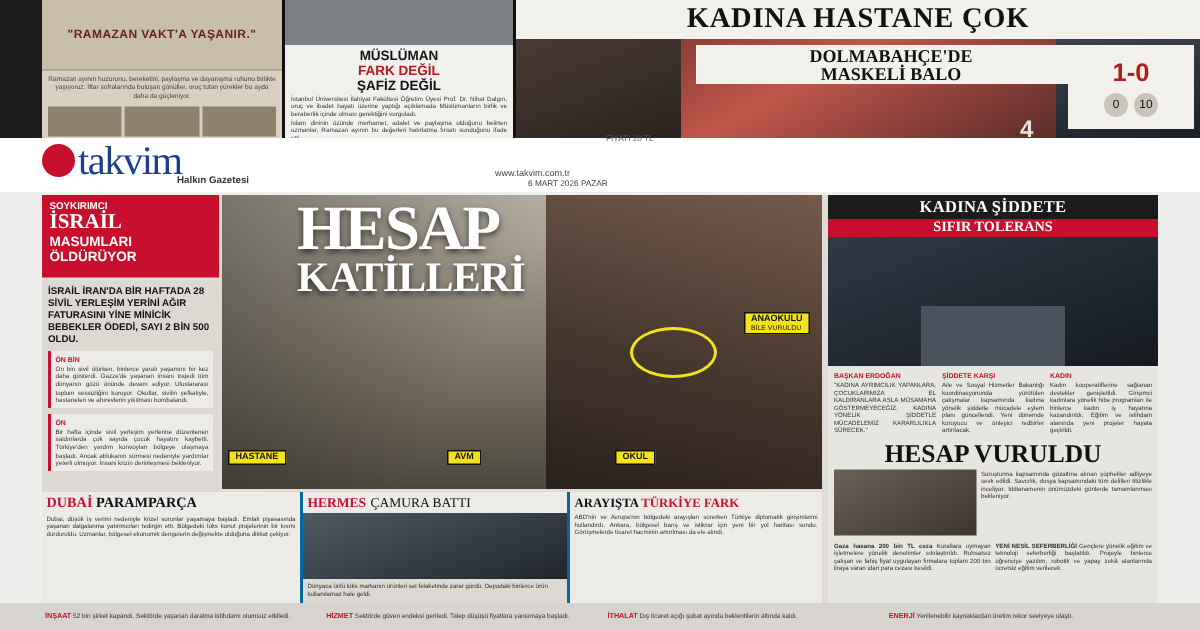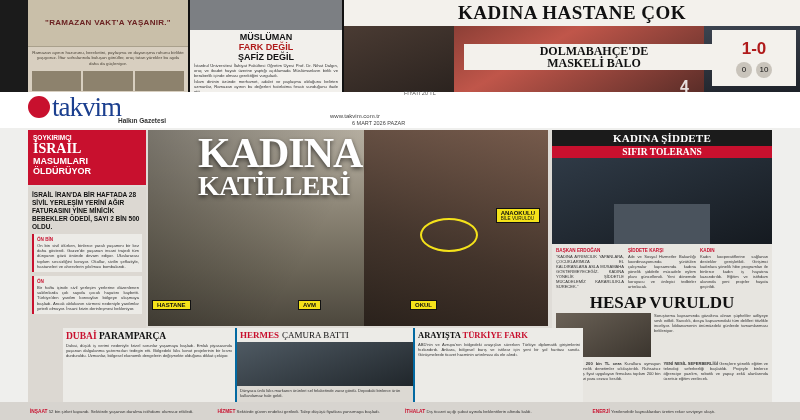--- a/index.html
+++ b/index.html
@@ -31,21 +31,21 @@
 
   .blkB{position:absolute;left:344px;top:0;width:456px;height:92px;background:#111;overflow:hidden;}
   .kadina{position:absolute;left:0;top:0;width:456px;height:26px;background:#f3f1ec;
     display:flex;align-items:center;justify-content:center;}
   .kadina span{font-size:19px;font-weight:bold;color:#111;letter-spacing:.5px;
     font-family:"Liberation Serif",serif;}
   .photoRow{position:absolute;left:0;top:26px;width:456px;height:66px;display:flex;}
   .photoRow .pA{width:110px;background:linear-gradient(160deg,#4a3b33,#2b231f);}
   .photoRow .pB{flex:1;background:linear-gradient(150deg,#8c3f36,#c0564a 35%,#5a2d28);position:relative;}
   .photoRow .pC{width:96px;background:linear-gradient(170deg,#3c4450,#1d2128);position:relative;}
-  .dolma{position:absolute;left:120px;top:44px;width:260px;height:26px;background:#f3f1ec;
+  .dolma{position:absolute;left:120px;top:30px;width:260px;height:26px;background:#f3f1ec;
     display:flex;flex-direction:column;align-items:center;justify-content:center;line-height:12px;}
   .dolma b{font-size:12px;color:#111;font-family:"Liberation Serif",serif;}
   .score{position:absolute;right:4px;top:30px;width:84px;height:56px;background:#f3f1ec;
     display:flex;flex-direction:column;align-items:center;justify-content:center;}
   .score .s1{font-size:17px;font-weight:bold;color:#b01b1b;}
   .score .s2{display:flex;gap:4px;margin-top:3px;}
   .score .s2 i{display:block;width:16px;height:16px;border-radius:50%;background:#c9c4bb;
     font-style:normal;font-size:8px;text-align:center;line-height:16px;color:#111;}
   .num4{position:absolute;left:226px;top:52px;font-size:16px;color:#fff;font-weight:bold;opacity:.85;}
 
@@ -111,21 +111,21 @@
   .rtext{display:flex;gap:4px;padding:4px;}
   .rtext .c{flex:1;font-size:4.1px;line-height:5px;color:#333;text-align:justify;}
   .rtext .c b{display:block;font-size:4.6px;color:#c8102e;margin-bottom:1px;}
   .hesap{height:20px;background:#e7e5e0;display:flex;align-items:center;justify-content:center;}
   .hesap span{font-size:17px;font-weight:bold;color:#111;font-family:"Liberation Serif",serif;}
   .rrow{display:flex;gap:3px;padding:0 4px;}
   .rrow .im{flex:1;height:44px;background:linear-gradient(150deg,#6b6257,#3b352e);}
   .rrow .tx{flex:1.2;font-size:4.1px;line-height:5px;color:#333;text-align:justify;}
 
   
-  .bottom{position:absolute;left:0;top:198px;width:520px;height:90px;background:#0369a1;margin-left:35px;}
+  .bottom{position:absolute;left:0;top:198px;width:520px;height:90px;background:#0369a1;}
   .bcell{position:absolute;box-sizing:border-box;}
   .b1{left:0;top:0;width:172px;height:90px;background:#ecebe7;padding:3px;}
   .b1 .ttl{font-size:9.5px;font-weight:bold;color:#111;font-family:"Liberation Serif",serif;line-height:10px;}
   .b1 .ttl em{font-style:normal;color:#c8102e;}
   .b1 p{margin:2px 0 0;font-size:4.1px;line-height:5px;color:#333;text-align:justify;}
   .b2{left:174px;top:0;width:176px;height:90px;background:#dcd9d3;}
   .b2 .hd{height:14px;background:#ecebe7;display:flex;align-items:center;padding-left:3px;}
   .b2 .hd b{font-size:9px;color:#c8102e;font-family:"Liberation Serif",serif;}
   .b2 .hd i{font-style:normal;font-size:9px;color:#111;margin-left:3px;font-family:"Liberation Serif",serif;}
   .b2 .ph{height:44px;background:linear-gradient(160deg,#4f5a63,#20262b);}
@@ -222,21 +222,21 @@
       </div>
       <div class="blk">
         <span class="bt">ÖN</span>
         <p>Bir hafta içinde sivil yerleşim yerlerine düzenlenen saldırılarda çok sayıda çocuk hayatını kaybetti. Türkiye'den yardım konvoyları bölgeye ulaşmaya başladı. Ancak ablukanın sürmesi nedeniyle yardımlar yeterli olmuyor. İnsani krizin derinleşmesi bekleniyor.</p>
       </div>
     </div>
 
     <div class="hero">
       <div class="heroimg"></div>
       <div class="htitle">
-        <div class="h1">KADINA</div>
+        <div class="h1">HESAP</div>
         <div class="h2">KATİLLERİ</div>
       </div>
       <div class="ovalmark"></div>
       <div class="tag anaokul">
         <span>ANAOKULU</span>
         <span class="sub">BİLE VURULDU</span>
       </div>
       <div class="tag hastane">HASTANE</div>
       <div class="tag avm">AVM</div>
       <div class="tag okul">OKUL</div>

